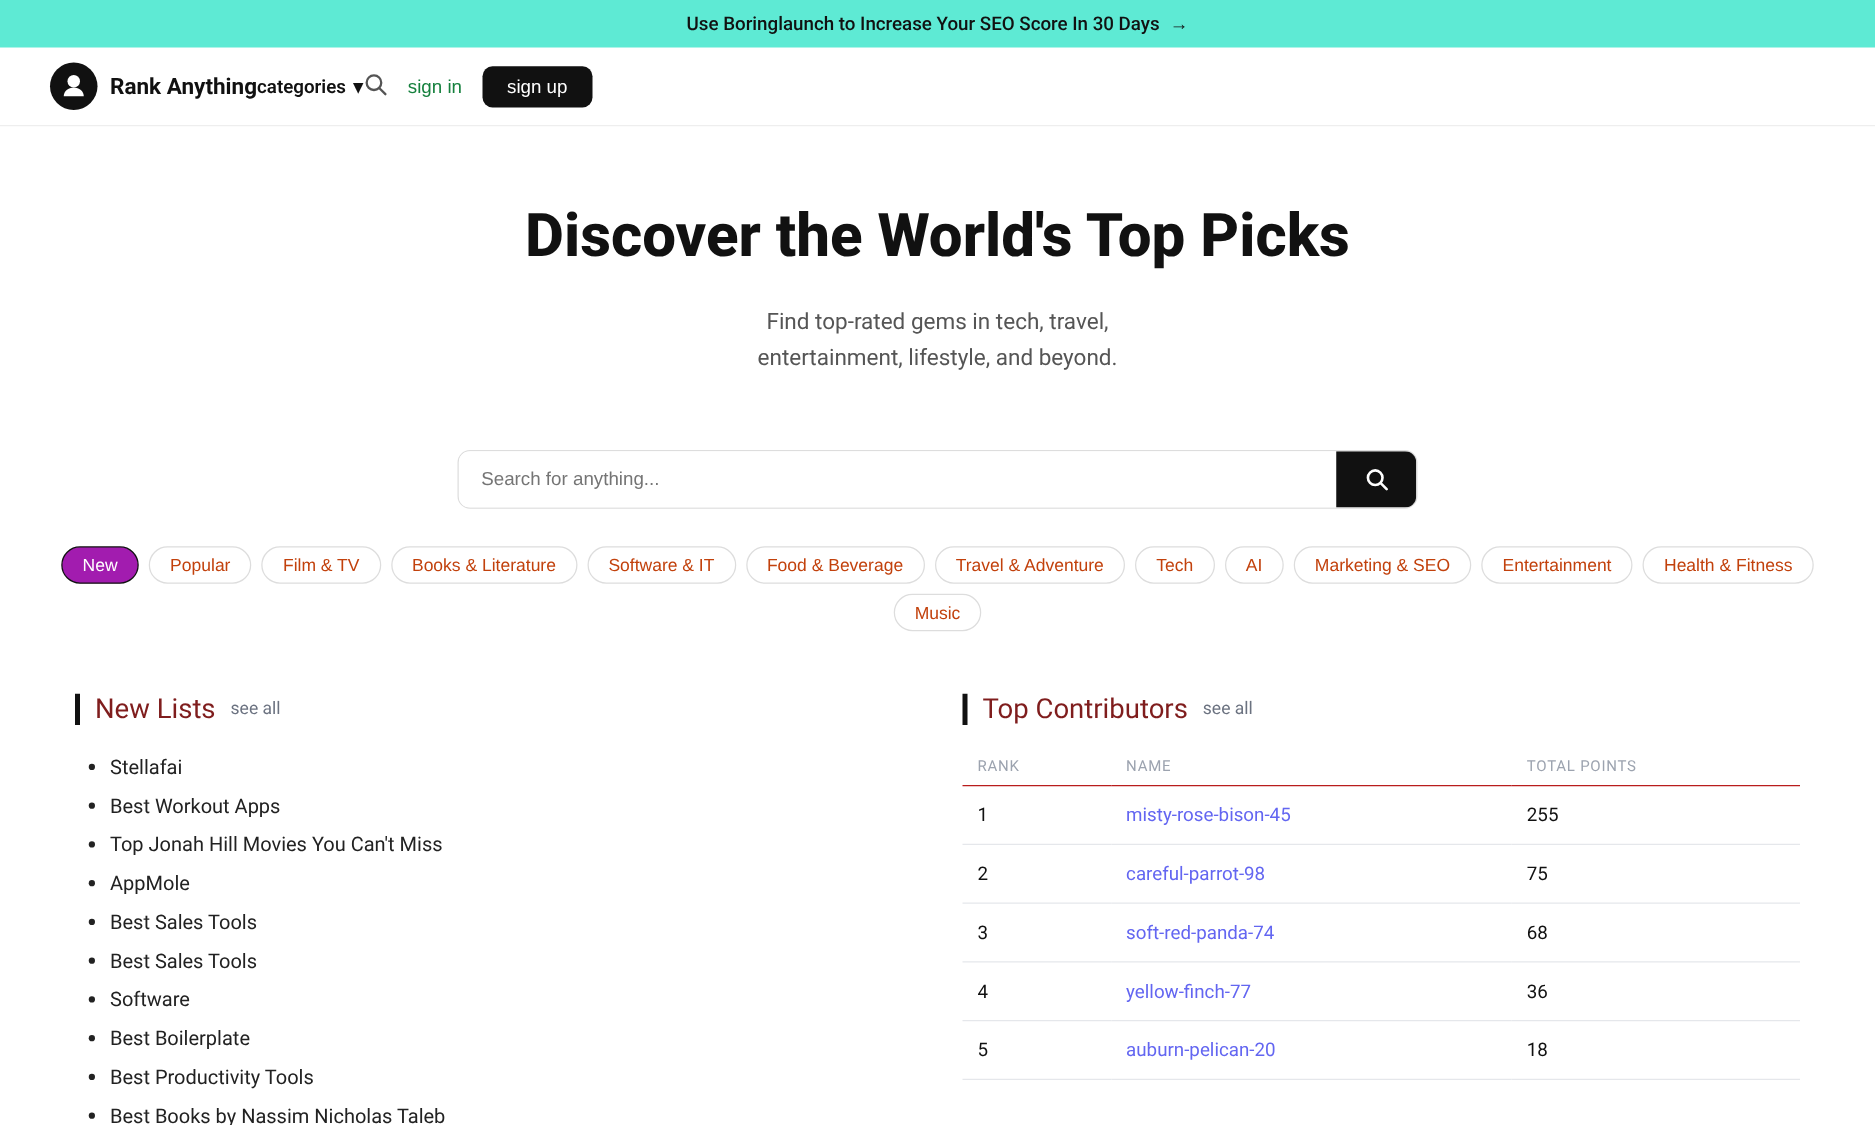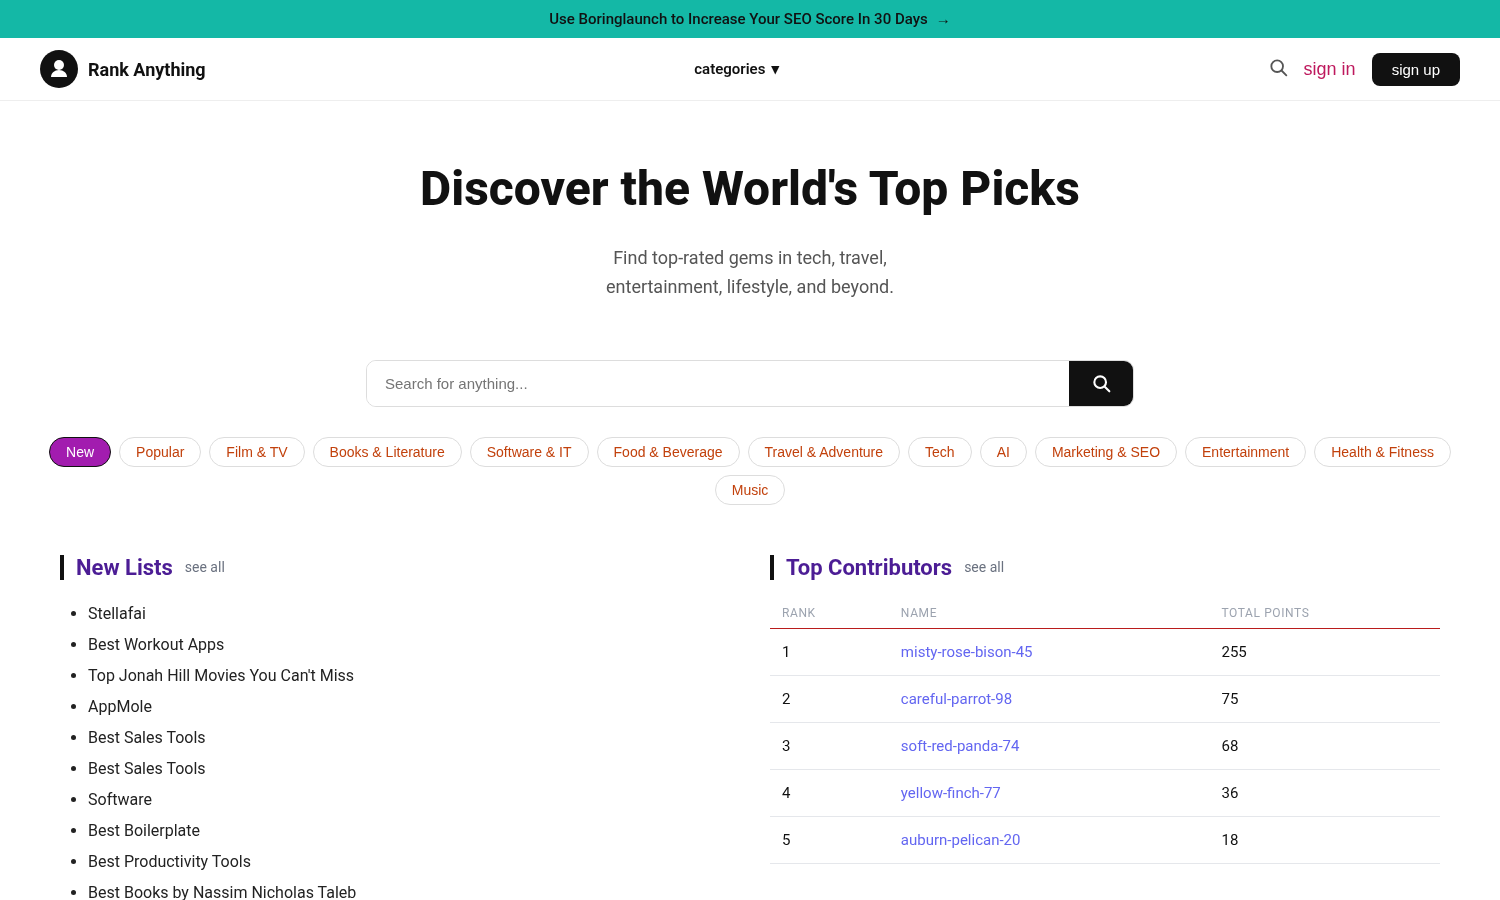--- a/index.html
+++ b/index.html
@@ -1,36 +1,36 @@
 <!DOCTYPE html>
 <html><head>
   <meta charset="utf-8">
   <style>
     * { box-sizing: border-box; margin: 0; padding: 0; }
     body { font-family: -apple-system, BlinkMacSystemFont, 'Segoe UI', Roboto, sans-serif; background: #fff; color: #222; }
 
     
     .top-banner {
-      background: #14b8a6;
+      background: #5eead4;
       text-align: center;
       padding: 10px 20px;
       font-size: 15px;
       font-weight: 500;
       color: #111;
       display: flex;
       align-items: center;
       justify-content: center;
       gap: 8px;
     }
 
     
     nav {
       display: flex;
       align-items: center;
-      justify-content: space-between;
+      justify-content: flex-start;
       padding: 12px 40px;
       border-bottom: 1px solid #eee;
     }
     .nav-logo {
       display: flex;
       align-items: center;
       gap: 10px;
       font-size: 18px;
       font-weight: 700;
       color: #111;
@@ -62,23 +62,23 @@
       gap: 16px;
     }
     .nav-search-icon {
       cursor: pointer;
       font-size: 18px;
       color: #555;
     }
     .btn-signin {
       background: none;
       border: none;
-      font-size: 18px;
+      font-size: 15px;
       font-weight: 500;
-      color: #be185d;
+      color: #15803d;
       cursor: pointer;
     }
     .btn-signup {
       background: #111;
       border: none;
       color: #fff;
       font-size: 15px;
       font-weight: 500;
       padding: 8px 20px;
       border-radius: 8px;
@@ -168,22 +168,22 @@
       flex: 1;
     }
     .section-header {
       display: flex;
       align-items: center;
       gap: 12px;
       margin-bottom: 18px;
     }
     .section-header h2 {
       font-size: 22px;
-      font-weight: 700;
-      color: #4c1d95;
+      font-weight: 400;
+      color: #7f1d1d;
     }
     .see-all-link {
       font-size: 14px;
       color: #6b7280;
       text-decoration: none;
       cursor: pointer;
     }
     .section-left-border {
       border-left: 4px solid #111;
       padding-left: 12px;

